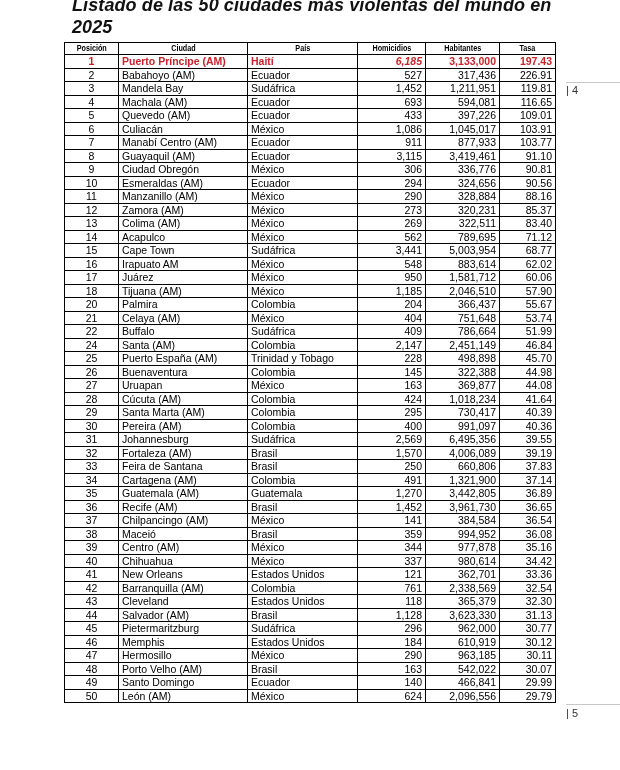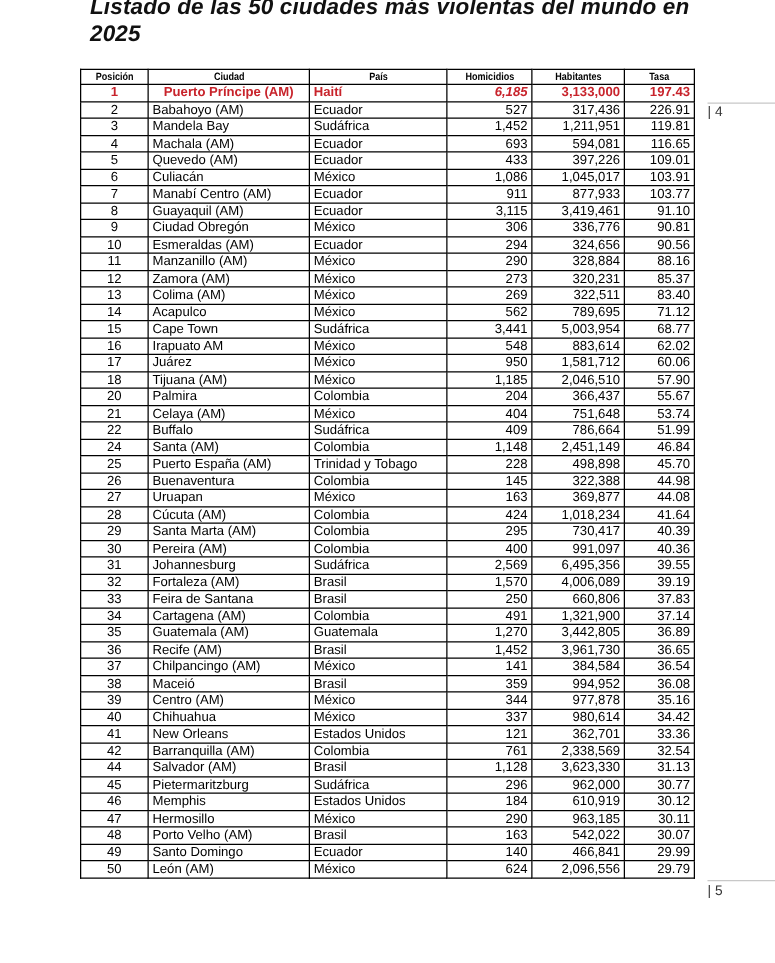--- a/index.html
+++ b/index.html
@@ -24,21 +24,21 @@
       font-weight: bold;
       font-style: italic;
       font-size: 18px;
       line-height: 22px;
       color: #111;
       letter-spacing: 0.1px;
     }
     table.cities {
       position: absolute;
       left: 64px;
-      top: 55px;
+      top: 42px;
       border-collapse: collapse;
       table-layout: fixed;
       width: 491px;
       font-family: "Liberation Sans", sans-serif;
       font-size: 10.5px;
       border: 1.5px solid #000;
     }
     table.cities th, table.cities td {
       border: 1px solid #000;
       padding: 0 3px;
@@ -105,21 +105,21 @@
       <th><span>Ciudad</span></th>
       <th><span>País</span></th>
       <th><span>Homicidios</span></th>
       <th><span>Habitantes</span></th>
       <th><span>Tasa</span></th>
     </tr>
   </thead>
   <tbody id="table-body">
       <tr class="highlight">
         <td class="pos" style="color: rgb(200, 35, 43);">1</td>
-        <td class="city" style="color: rgb(200, 35, 43); text-align: center;">Puerto Príncipe (AM)</td>
+        <td class="city" style="color: rgb(200, 35, 43);">Puerto Príncipe (AM)</td>
         <td class="country" style="color: rgb(200, 35, 43);">Haití</td>
         <td class="num" style="color: rgb(200, 35, 43); font-style: italic;">6,185</td>
         <td class="num" style="color: rgb(200, 35, 43);">3,133,000</td>
         <td class="num" style="color: rgb(200, 35, 43);">197.43</td>
       </tr>
       <tr>
         <td class="pos">2</td>
         <td class="city">Babahoyo (AM)</td>
         <td class="country">Ecuador</td>
         <td class="num">527</td>
@@ -275,21 +275,21 @@
         <td class="city">Buffalo</td>
         <td class="country">Sudáfrica</td>
         <td class="num">409</td>
         <td class="num">786,664</td>
         <td class="num">51.99</td>
       </tr>
       <tr>
         <td class="pos">24</td>
         <td class="city">Santa (AM)</td>
         <td class="country">Colombia</td>
-        <td class="num">1,148</td>
+        <td class="num">2,147</td>
         <td class="num">2,451,149</td>
         <td class="num">46.84</td>
       </tr>
       <tr>
         <td class="pos">25</td>
         <td class="city">Puerto España (AM)</td>
         <td class="country">Trinidad y Tobago</td>
         <td class="num">228</td>
         <td class="num">498,898</td>
         <td class="num">45.70</td>
@@ -422,20 +422,28 @@
         <td class="num">362,701</td>
         <td class="num">33.36</td>
       </tr>
       <tr>
         <td class="pos">42</td>
         <td class="city">Barranquilla (AM)</td>
         <td class="country">Colombia</td>
         <td class="num">761</td>
         <td class="num">2,338,569</td>
         <td class="num">32.54</td>
+      </tr>
+      <tr>
+        <td class="pos">43</td>
+        <td class="city">Cleveland</td>
+        <td class="country">Estados Unidos</td>
+        <td class="num">118</td>
+        <td class="num">365,379</td>
+        <td class="num">32.30</td>
       </tr>
       <tr>
         <td class="pos">44</td>
         <td class="city">Salvador (AM)</td>
         <td class="country">Brasil</td>
         <td class="num">1,128</td>
         <td class="num">3,623,330</td>
         <td class="num">31.13</td>
       </tr>
       <tr>

